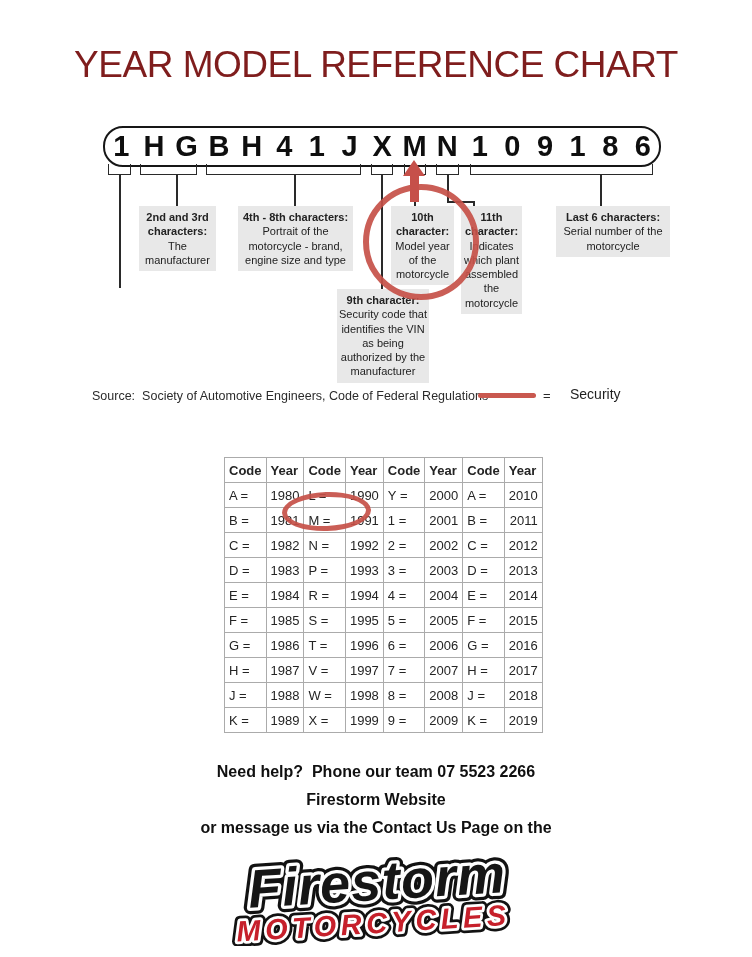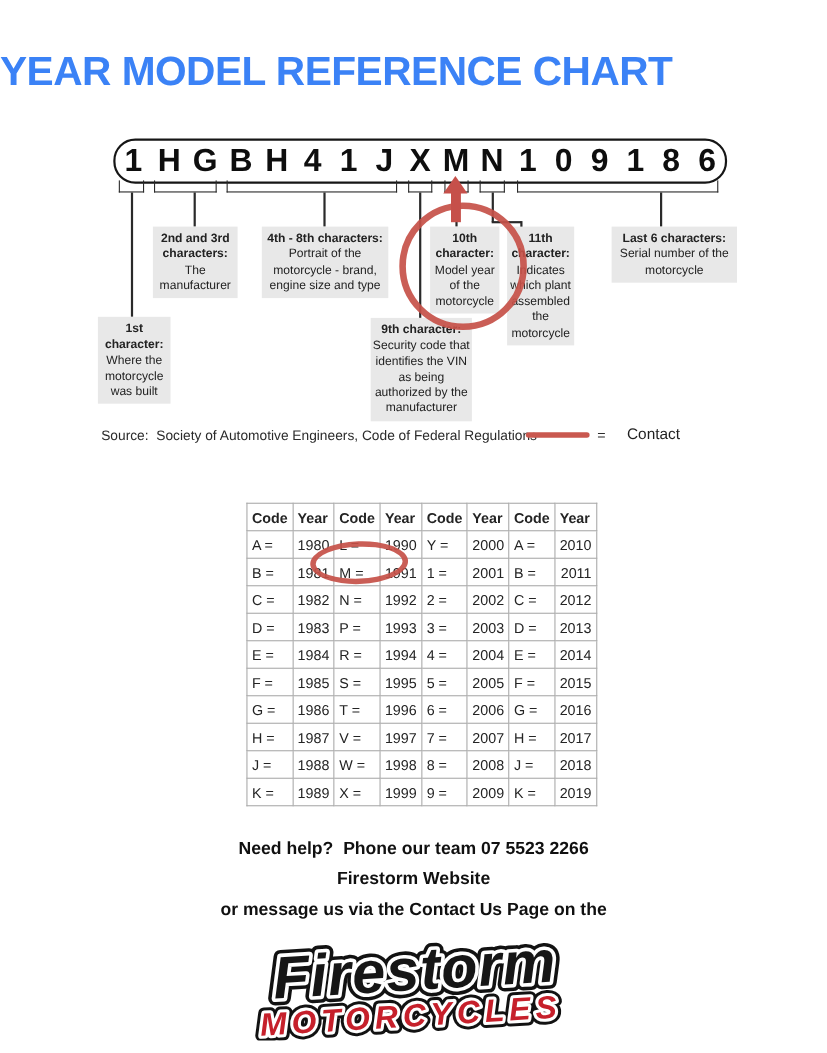--- a/index.html
+++ b/index.html
@@ -1,21 +1,21 @@
 <!DOCTYPE html>
 <html><head>
 <meta charset="utf-8">
 <style>
   html,body{margin:0;padding:0;background:#fff;}
   .page{position:relative;width:752px;height:957px;background:#ffffff;overflow:hidden;
         font-family:"Liberation Sans",sans-serif;color:#1c1c1c;}
 
   
-  .title{position:absolute;left:0;right:0;top:44px;
-         font-size:37px;font-weight:bold;letter-spacing:-0.5px;color:#3b82f6;}
+  .title{position:absolute;left:0;right:0;top:44px;text-align:center;
+         font-size:37px;font-weight:normal;letter-spacing:-0.5px;color:#7f1d1d;}
 
   
   .vin-pill{position:absolute;left:103px;top:126px;width:558px;height:41px;box-sizing:border-box;
             border:2px solid #161616;border-radius:20px;display:flex;align-items:center;
             justify-content:space-around;font-weight:bold;font-size:29px;color:#0e0e0e;background:#fff;}
   .vin-char{flex:1;text-align:center;line-height:1;}
 
   
   .bracket{position:absolute;top:164px;height:11px;box-sizing:border-box;
            border-left:1.5px solid #2a2a2a;border-right:1.5px solid #2a2a2a;border-bottom:1.5px solid #2a2a2a;}
@@ -125,24 +125,20 @@
   <div class="vline" id="v1"></div>
   <div class="vline" id="v2"></div>
   <div class="vline" id="v3"></div>
   <div class="vline" id="v4"></div>
   <div class="vline" id="v5"></div>
   <div class="vline" id="v6a"></div>
   <div class="hline" id="h6"></div>
   <div class="vline" id="v6b"></div>
   <div class="vline" id="v7"></div>
 
-  <div class="callout" id="box-first">
-    <span class="callout-heading">1st character:</span>
-    <span class="callout-body">Where the motorcycle was built</span>
-  </div>
   <div class="callout" id="box-second">
     <span class="callout-heading">2nd and 3rd characters:</span>
     <span class="callout-body">The manufacturer</span>
   </div>
   <div class="callout" id="box-fourth">
     <span class="callout-heading">4th - 8th characters:</span>
     <span class="callout-body">Portrait of the motorcycle - brand, engine size and type</span>
   </div>
   <div class="callout" id="box-ninth">
     <span class="callout-heading">9th character:</span>
@@ -163,21 +159,21 @@
 
   <div id="circle10"></div>
   <div id="arrow-shaft"></div>
   <div id="arrow-head"></div>
 
   <div class="source-row">
     <span class="src-label">Source:</span><span>Society of Automotive Engineers, Code of Federal Regulations</span>
   </div>
   <div id="legend-line"></div>
   <div id="legend-eq">=</div>
-  <div id="legend-label">Contact</div>
+  <div id="legend-label">Security</div>
 
   <table id="year-table">
     <thead>
         <tr>
           <th>Code</th>
           <th>Year</th>
           <th>Code</th>
           <th>Year</th>
           <th>Code</th>
           <th>Year</th>

